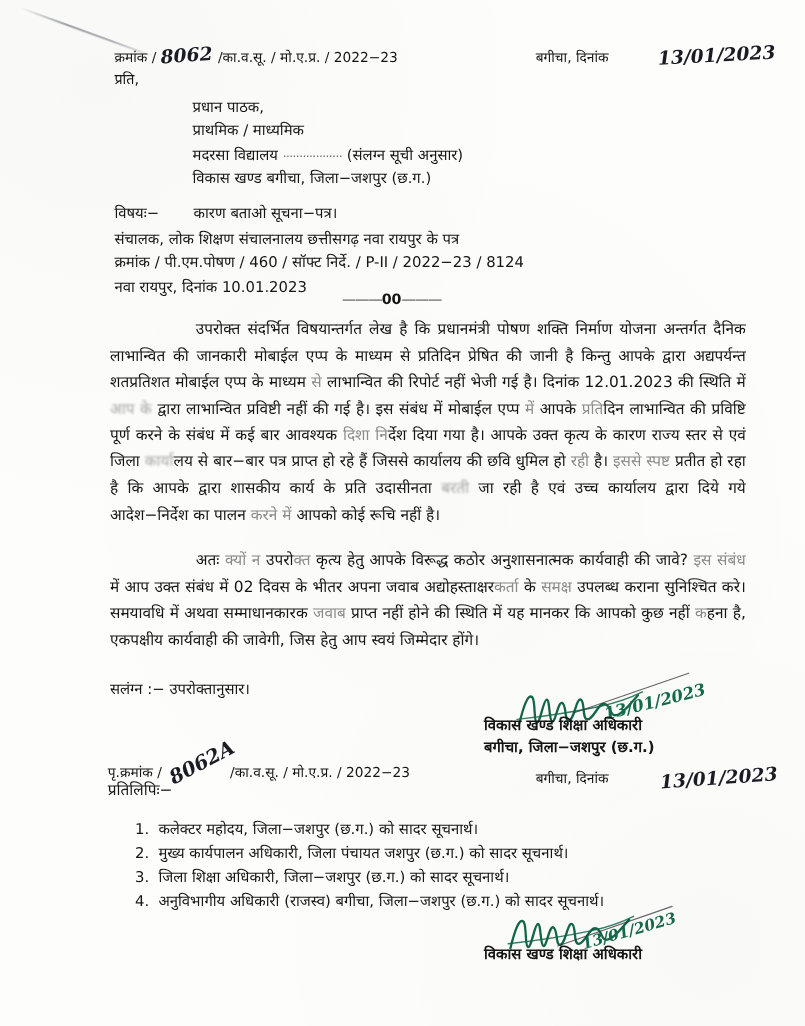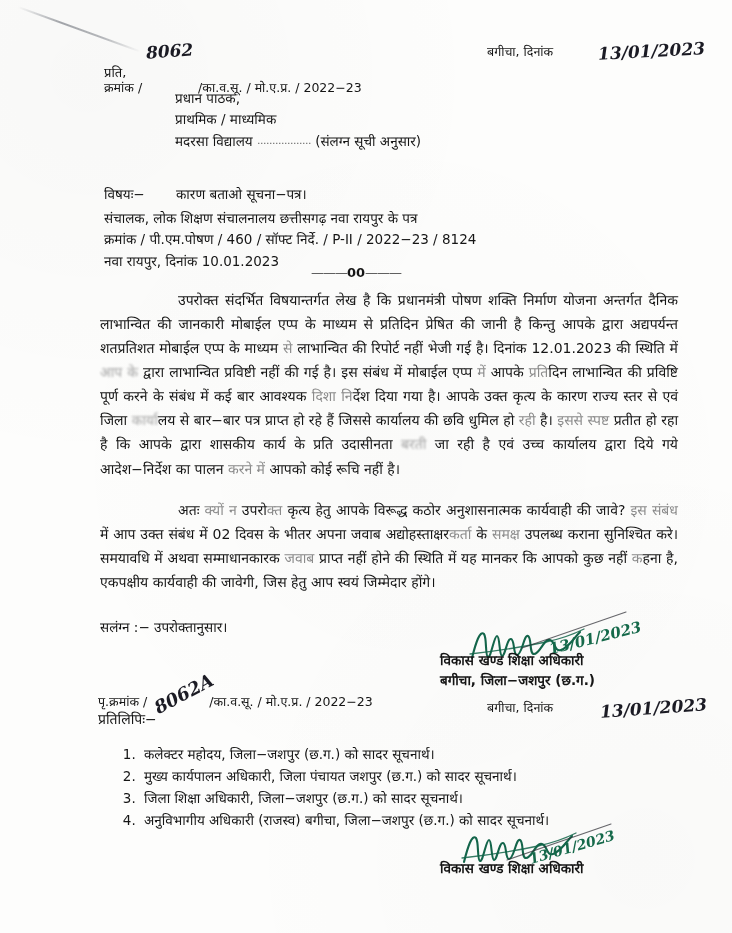--- a/index.html
+++ b/index.html
@@ -53,21 +53,20 @@
     letter-spacing: 0.2px;
     padding-left: 24px;
   }
 
   .row-krmank {
     position: absolute;
     left: 104px;
     top: 44px;
     font-size: 12.5px;
     white-space: nowrap;
-    margin-top: 36px;
   }
   .row-place-date {
     position: absolute;
     left: 487px;
     top: 44px;
     font-size: 12.5px;
     white-space: nowrap;
   }
   .row-prati {
     position: absolute;
@@ -273,20 +272,21 @@
   <div class="row-prati dev">प्रति,</div>
 
   <div class="addressee dev">
     <div>प्रधान पाठक,</div>
     <div>प्राथमिक / माध्यमिक</div>
     <div>
       <span>मदरसा विद्यालय</span>
       <span class="dotline">..................</span>
       <span>(संलग्न सूची अनुसार)</span>
     </div>
+    <div>विकास खण्ड बगीचा, जिला−जशपुर (छ.ग.)</div>
   </div>
 
   <div class="field-block dev">
     <div class="field-row">
       <div class="field-key">विषयः−</div>
       <div class="field-val">कारण बताओ सूचना−पत्र।</div>
     </div>
     <div class="field-row" style="margin-top:2px">
       <div class="field-val">
         <span class="ref-line">संचालक, लोक शिक्षण संचालनालय छत्तीसगढ़ नवा रायपुर के पत्र</span>

